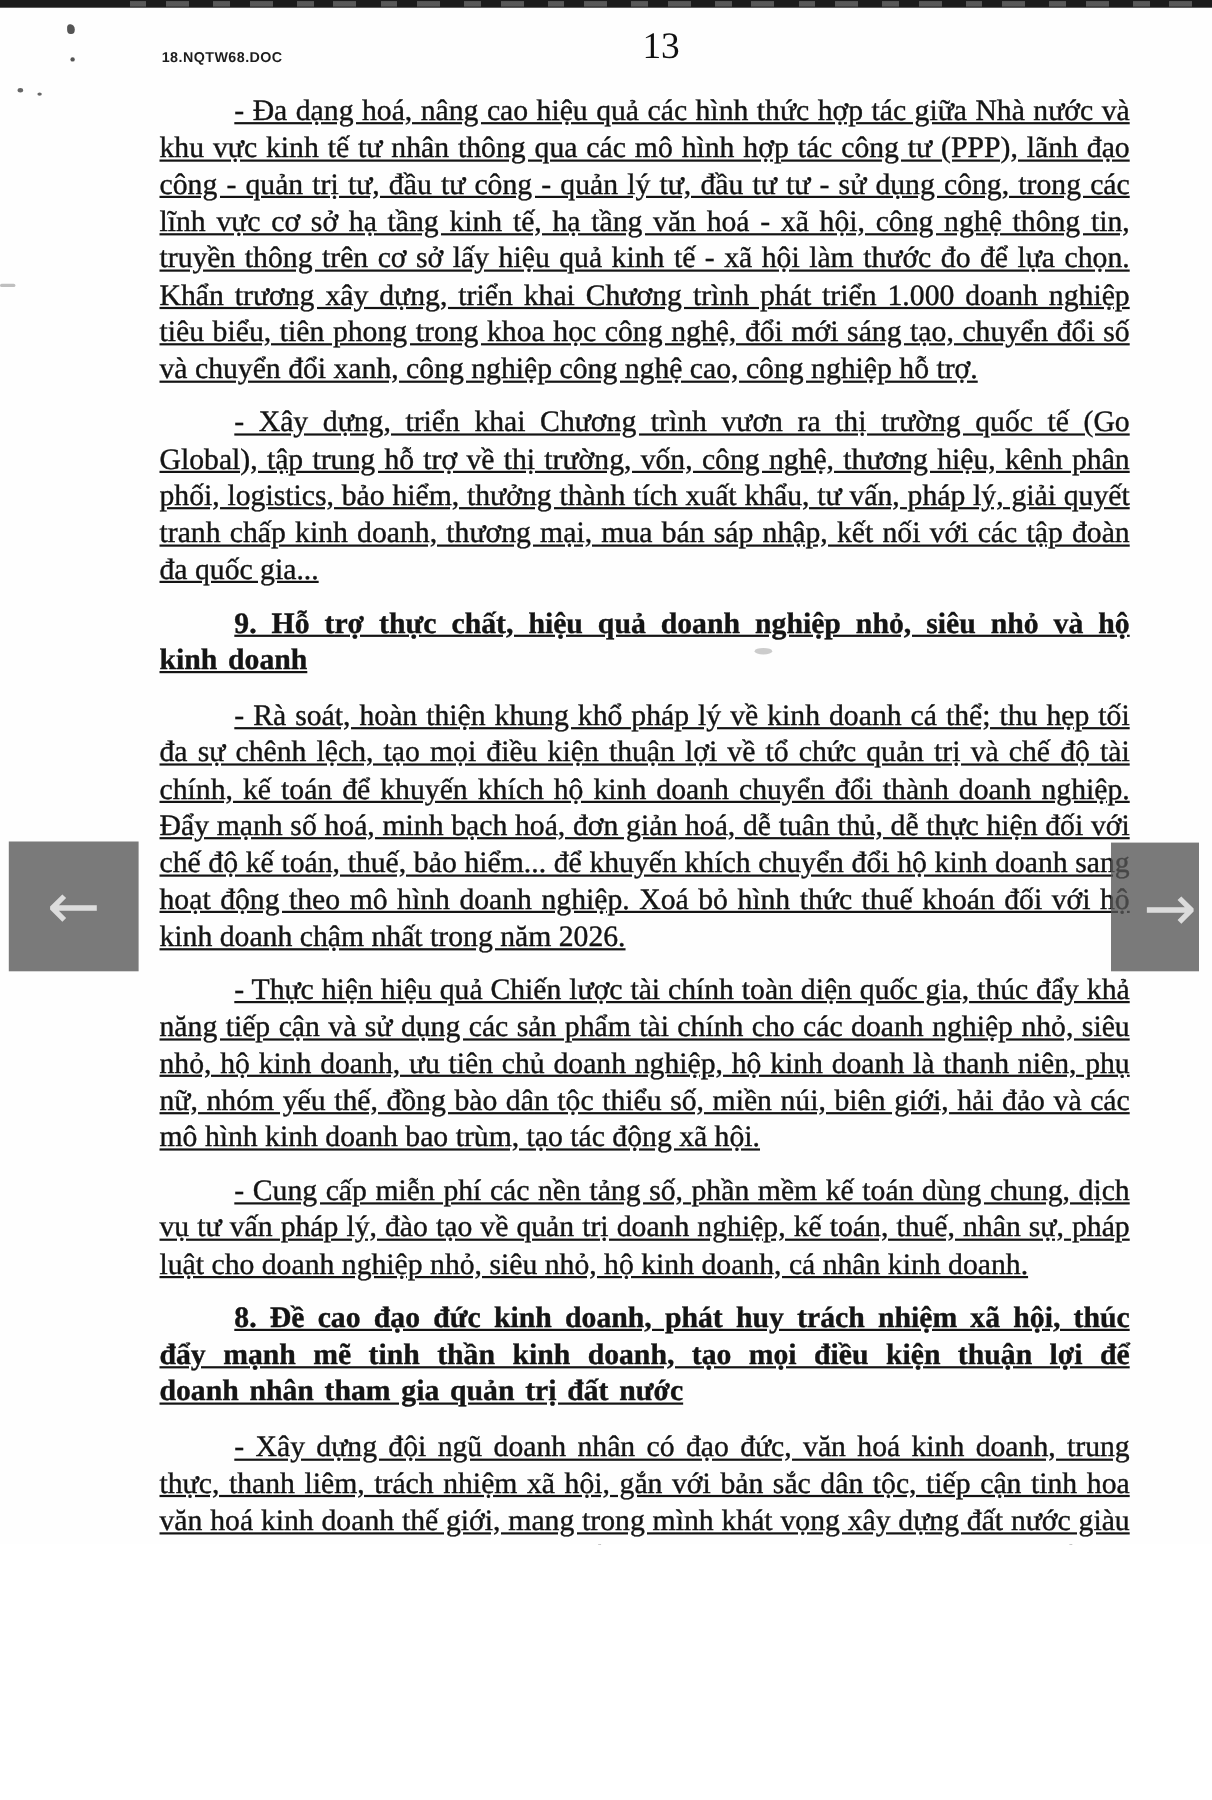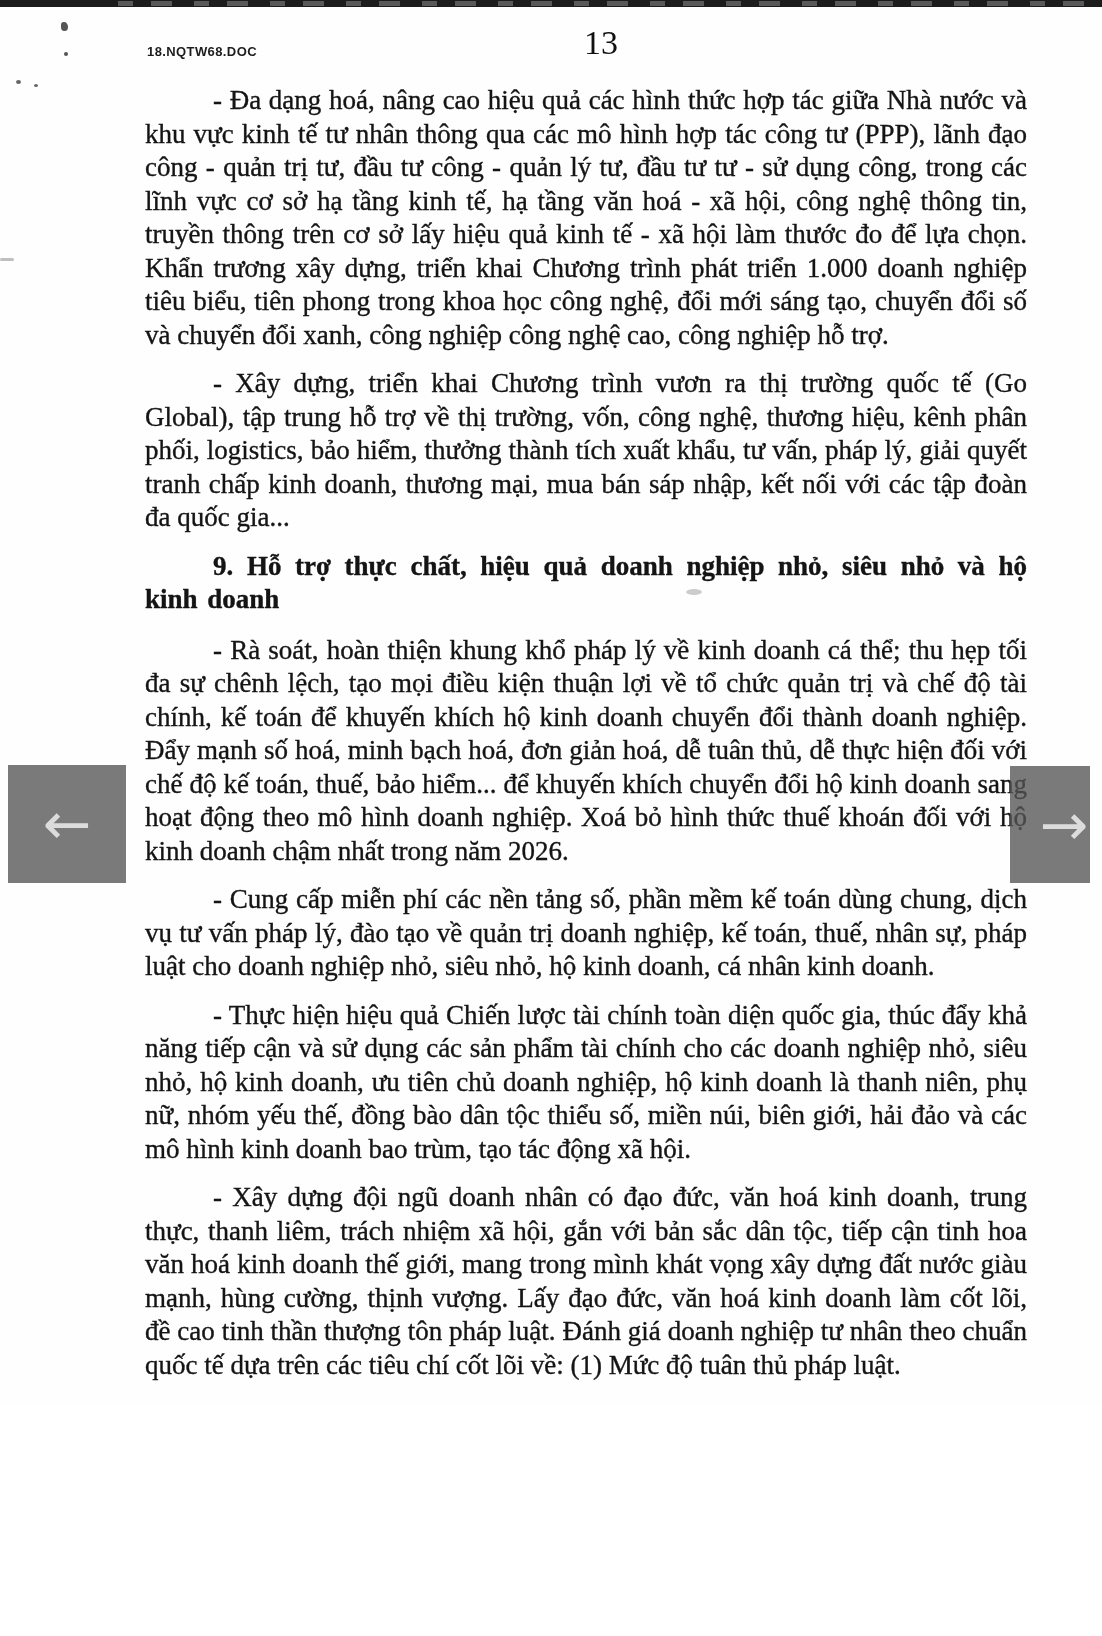--- a/index.html
+++ b/index.html
@@ -15,21 +15,21 @@
     background:repeating-linear-gradient(90deg,#8a8a8a 0 15px,transparent 15px 33px,#8a8a8a 33px 54px,transparent 54px 76px);
   }
   .doc-name{
     position:absolute;left:147px;top:44px;
     font-family:"Liberation Sans",sans-serif;font-weight:bold;
     font-size:13px;letter-spacing:.4px;color:#1d1d1d;
   }
   .page-number{position:absolute;left:564px;top:24px;font-size:34px;color:#101010;margin-left:20px;}
   .content{
     position:absolute;left:145px;top:84px;width:882px;
-    font-size:27px;line-height:33.5px;text-align:justify;
+    font-size:27px;line-height:33.5px;text-align:justify;text-decoration:underline;
     -webkit-text-stroke:.35px #141414;
   }
   .content p{margin:0 0 15px;text-indent:68px;}
   .content p.heading{font-weight:bold;word-spacing:3px;margin:10px 0 17px;}
   
   .overlay{
     position:absolute;background:rgba(84,84,84,.78);
     display:flex;align-items:center;justify-content:center;cursor:pointer;
   }
   .overlay.prev{left:8px;top:765px;width:118px;height:118px;}
@@ -64,22 +64,23 @@
   <div class="artifact art-3"></div>
   <div class="artifact art-4"></div>
   <div class="artifact art-5"></div>
   <div class="artifact art-6"></div>
 
   <div class="content">
     <p>- Đa dạng hoá, nâng cao hiệu quả các hình thức hợp tác giữa Nhà nước và khu vực kinh tế tư nhân thông qua các mô hình hợp tác công tư (PPP), lãnh đạo công - quản trị tư, đầu tư công - quản lý tư, đầu tư tư - sử dụng công, trong các lĩnh vực cơ sở hạ tầng kinh tế, hạ tầng văn hoá - xã hội, công nghệ thông tin, truyền thông trên cơ sở lấy hiệu quả kinh tế - xã hội làm thước đo để lựa chọn. Khẩn trương xây dựng, triển khai Chương trình phát triển 1.000 doanh nghiệp tiêu biểu, tiên phong trong khoa học công nghệ, đổi mới sáng tạo, chuyển đổi số và chuyển đổi xanh, công nghiệp công nghệ cao, công nghiệp hỗ trợ.</p>
     <p>- Xây dựng, triển khai Chương trình vươn ra thị trường quốc tế (Go Global), tập trung hỗ trợ về thị trường, vốn, công nghệ, thương hiệu, kênh phân phối, logistics, bảo hiểm, thưởng thành tích xuất khẩu, tư vấn, pháp lý, giải quyết tranh chấp kinh doanh, thương mại, mua bán sáp nhập, kết nối với các tập đoàn đa quốc gia...</p>
     <p class="heading">9. Hỗ trợ thực chất, hiệu quả doanh nghiệp nhỏ, siêu nhỏ và hộ kinh doanh</p>
     <p>- Rà soát, hoàn thiện khung khổ pháp lý về kinh doanh cá thể; thu hẹp tối đa sự chênh lệch, tạo mọi điều kiện thuận lợi về tổ chức quản trị và chế độ tài chính, kế toán để khuyến khích hộ kinh doanh chuyển đổi thành doanh nghiệp. Đẩy mạnh số hoá, minh bạch hoá, đơn giản hoá, dễ tuân thủ, dễ thực hiện đối với chế độ kế toán, thuế, bảo hiểm... để khuyến khích chuyển đổi hộ kinh doanh sang hoạt động theo mô hình doanh nghiệp. Xoá bỏ hình thức thuế khoán đối với hộ kinh doanh chậm nhất trong năm 2026.</p>
+    <p>- Thực hiện hiệu quả Chiến lược tài chính toàn diện quốc gia, thúc đẩy khả năng tiếp cận và sử dụng các sản phẩm tài chính cho các doanh nghiệp nhỏ, siêu nhỏ, hộ kinh doanh, ưu tiên chủ doanh nghiệp, hộ kinh doanh là thanh niên, phụ nữ, nhóm yếu thế, đồng bào dân tộc thiểu số, miền núi, biên giới, hải đảo và các mô hình kinh doanh bao trùm, tạo tác động xã hội.</p>
     <p>- Cung cấp miễn phí các nền tảng số, phần mềm kế toán dùng chung, dịch vụ tư vấn pháp lý, đào tạo về quản trị doanh nghiệp, kế toán, thuế, nhân sự, pháp luật cho doanh nghiệp nhỏ, siêu nhỏ, hộ kinh doanh, cá nhân kinh doanh.</p>
-    <p>- Thực hiện hiệu quả Chiến lược tài chính toàn diện quốc gia, thúc đẩy khả năng tiếp cận và sử dụng các sản phẩm tài chính cho các doanh nghiệp nhỏ, siêu nhỏ, hộ kinh doanh, ưu tiên chủ doanh nghiệp, hộ kinh doanh là thanh niên, phụ nữ, nhóm yếu thế, đồng bào dân tộc thiểu số, miền núi, biên giới, hải đảo và các mô hình kinh doanh bao trùm, tạo tác động xã hội.</p>
+    <p class="heading">8. Đề cao đạo đức kinh doanh, phát huy trách nhiệm xã hội, thúc đẩy mạnh mẽ tinh thần kinh doanh, tạo mọi điều kiện thuận lợi để doanh nhân tham gia quản trị đất nước</p>
     <p>- Xây dựng đội ngũ doanh nhân có đạo đức, văn hoá kinh doanh, trung thực, thanh liêm, trách nhiệm xã hội, gắn với bản sắc dân tộc, tiếp cận tinh hoa văn hoá kinh doanh thế giới, mang trong mình khát vọng xây dựng đất nước giàu mạnh, hùng cường, thịnh vượng. Lấy đạo đức, văn hoá kinh doanh làm cốt lõi, đề cao tinh thần thượng tôn pháp luật. Đánh giá doanh nghiệp tư nhân theo chuẩn quốc tế dựa trên các tiêu chí cốt lõi về: (1) Mức độ tuân thủ pháp luật.</p>
   </div>
 
   <div class="overlay prev">
     <span class="arrow">←</span>
   </div>
   <div class="overlay next">
     <span class="arrow">→</span>
   </div>
 

